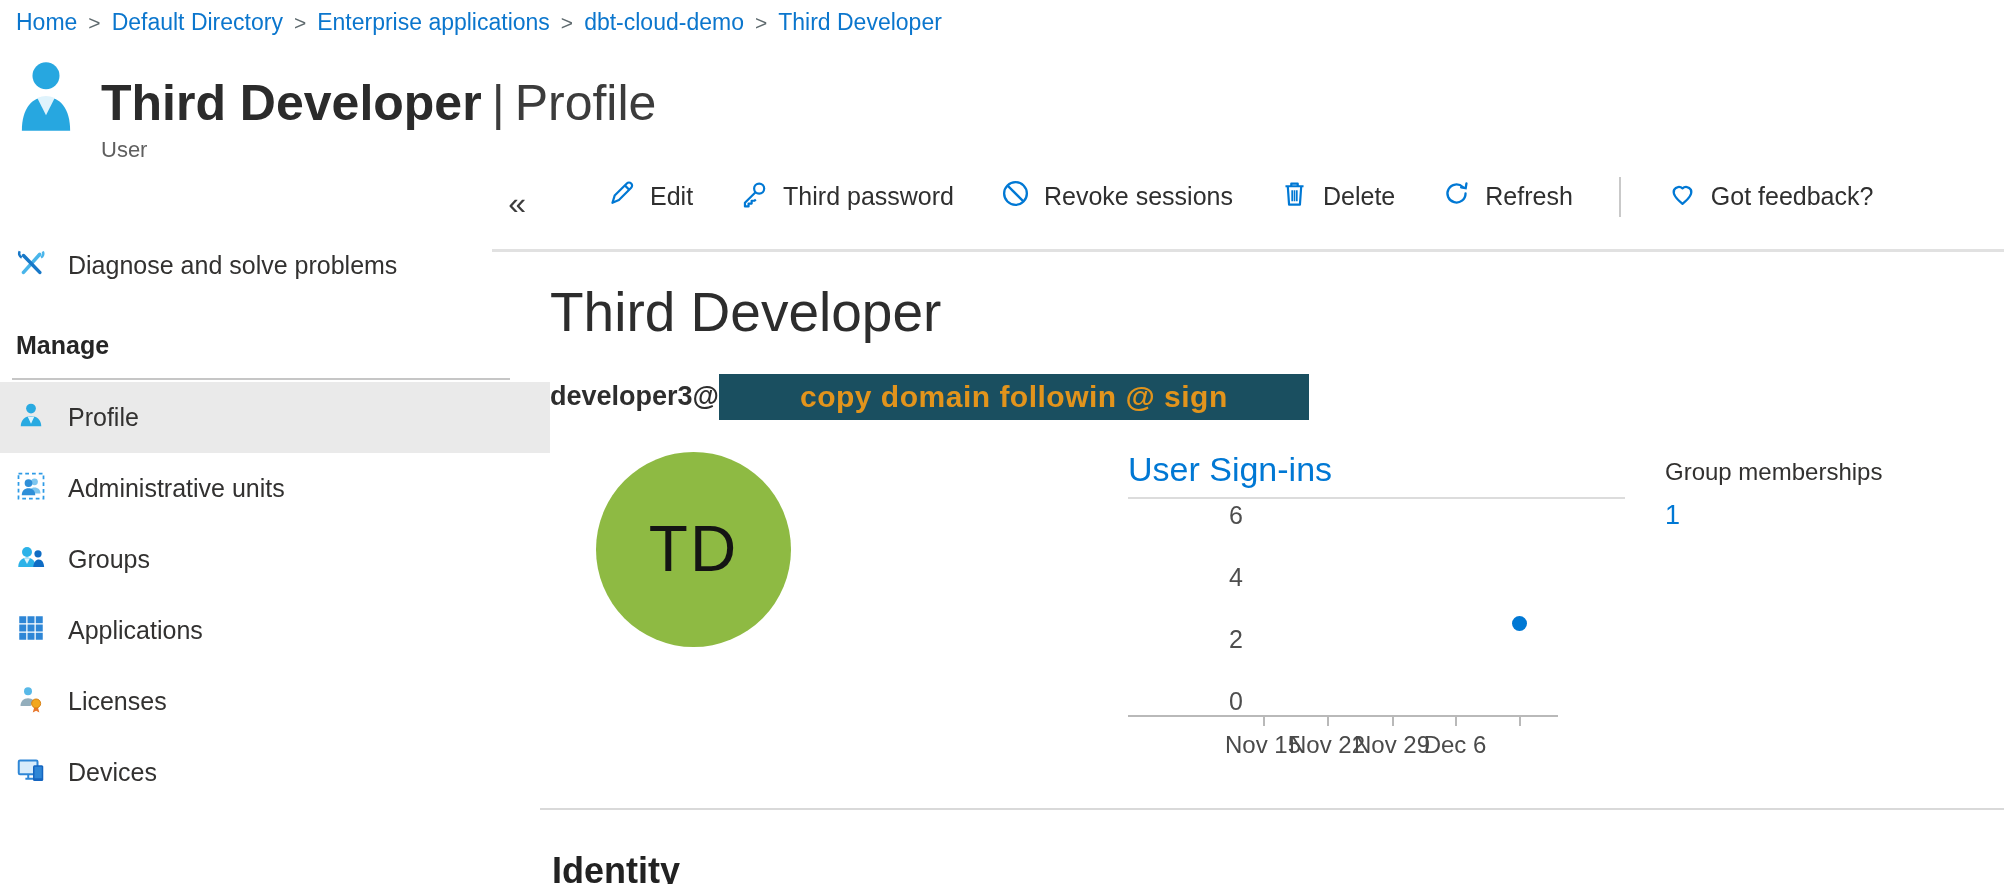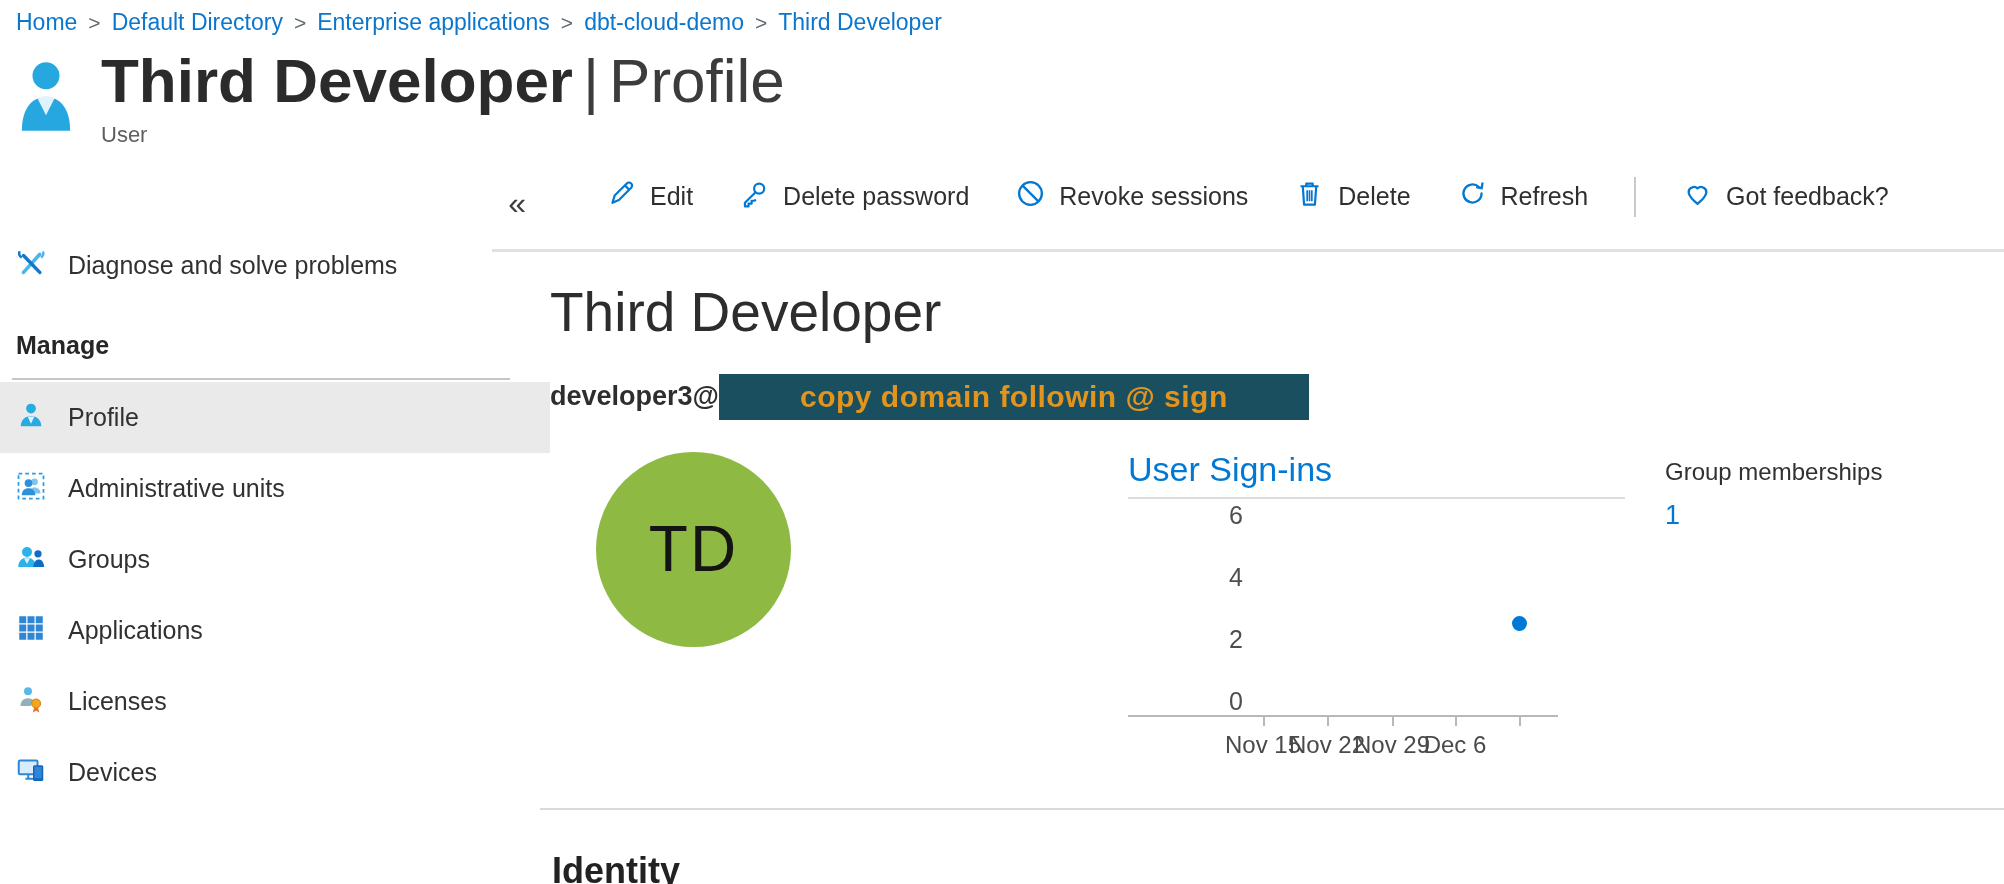--- a/index.html
+++ b/index.html
@@ -10,21 +10,21 @@
     font-family:"Liberation Sans", sans-serif;
   }
   
   .breadcrumb { padding:9px 0 0 16px; font-size:23px; white-space:nowrap; }
   .breadcrumb .crumb { color:#0b76cd; cursor:pointer; text-decoration:none; }
   .breadcrumb .sep { color:#5f6a6e; margin:0 11px; font-size:21px; }
   
   .page-header { display:flex; align-items:flex-start; padding:12px 0 0 18px; height:108px; }
   .header-avatar { margin-top:10px; }
   .header-text { margin-left:27px; }
-  .page-title { font-size:62px; line-height:1.08; color:#2b2b2b; }
+  .page-title { font-size:50px; line-height:1.08; color:#2b2b2b;margin-top:28px; }
   .page-title .name { font-weight:700; }
   .page-title .tsep { font-weight:400; color:#3c3c3c; margin:0 10px; }
   .page-title .suffix { font-weight:400; color:#3c3c3c; }
   .page-subtitle { font-size:22px; color:#5f5f5f; margin-top:7px; }
   
   .main { display:flex; align-items:stretch; }
   .sidebar { width:550px; flex:0 0 550px; }
   .collapse-btn { text-align:right; padding:42px 24px 0 0; font-size:32px; color:#3d3d3d; cursor:pointer; line-height:34px; }
   .nav { margin-top:10px; }
   .nav-item { display:flex; align-items:center; height:71px; padding-left:16px; gap:22px; font-size:25px; color:#323130; cursor:pointer; }
@@ -199,21 +199,21 @@
           </span>
           <span>Edit</span>
         </div>
         <div class="tb-btn">
           <span>
             <svg viewBox="0 0 24 24" width="31" height="31" fill="none" stroke="#0078d4" stroke-width="1.7" stroke-linejoin="round">
               <circle cx="15.6" cy="8.2" r="3.9"></circle>
               <path d="M12.8 11 L4.6 19.2 V22 h2.8 v-2.2 h2.4 v-2.2 h2.2 l1-1"></path>
             </svg>
           </span>
-          <span>Delete password</span>
+          <span>Third password</span>
         </div>
         <div class="tb-btn">
           <span>
             <svg viewBox="0 0 24 24" width="31" height="31" fill="none" stroke="#0078d4" stroke-width="1.8">
               <circle cx="12" cy="12" r="8.8"></circle>
               <path d="M5.9 5.9 L18.1 18.1"></path>
             </svg>
           </span>
           <span>Revoke sessions</span>
         </div>

